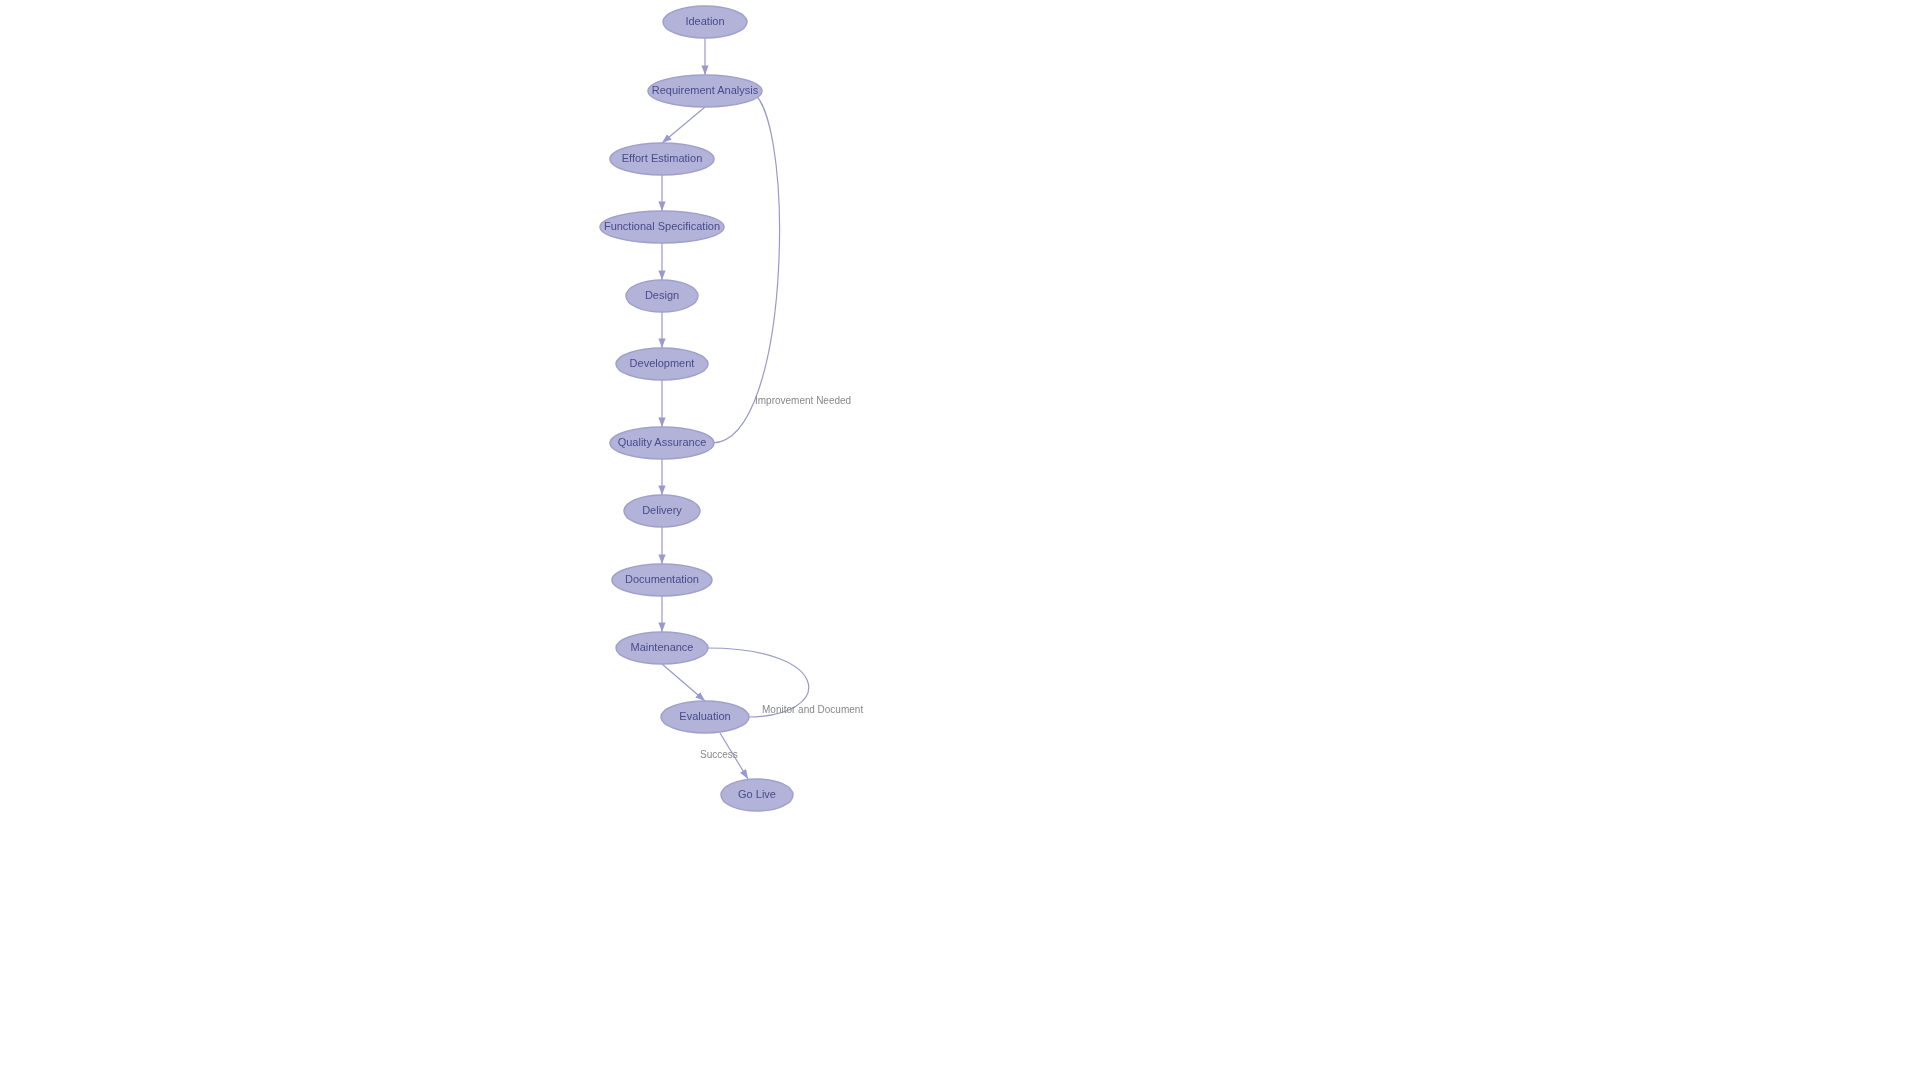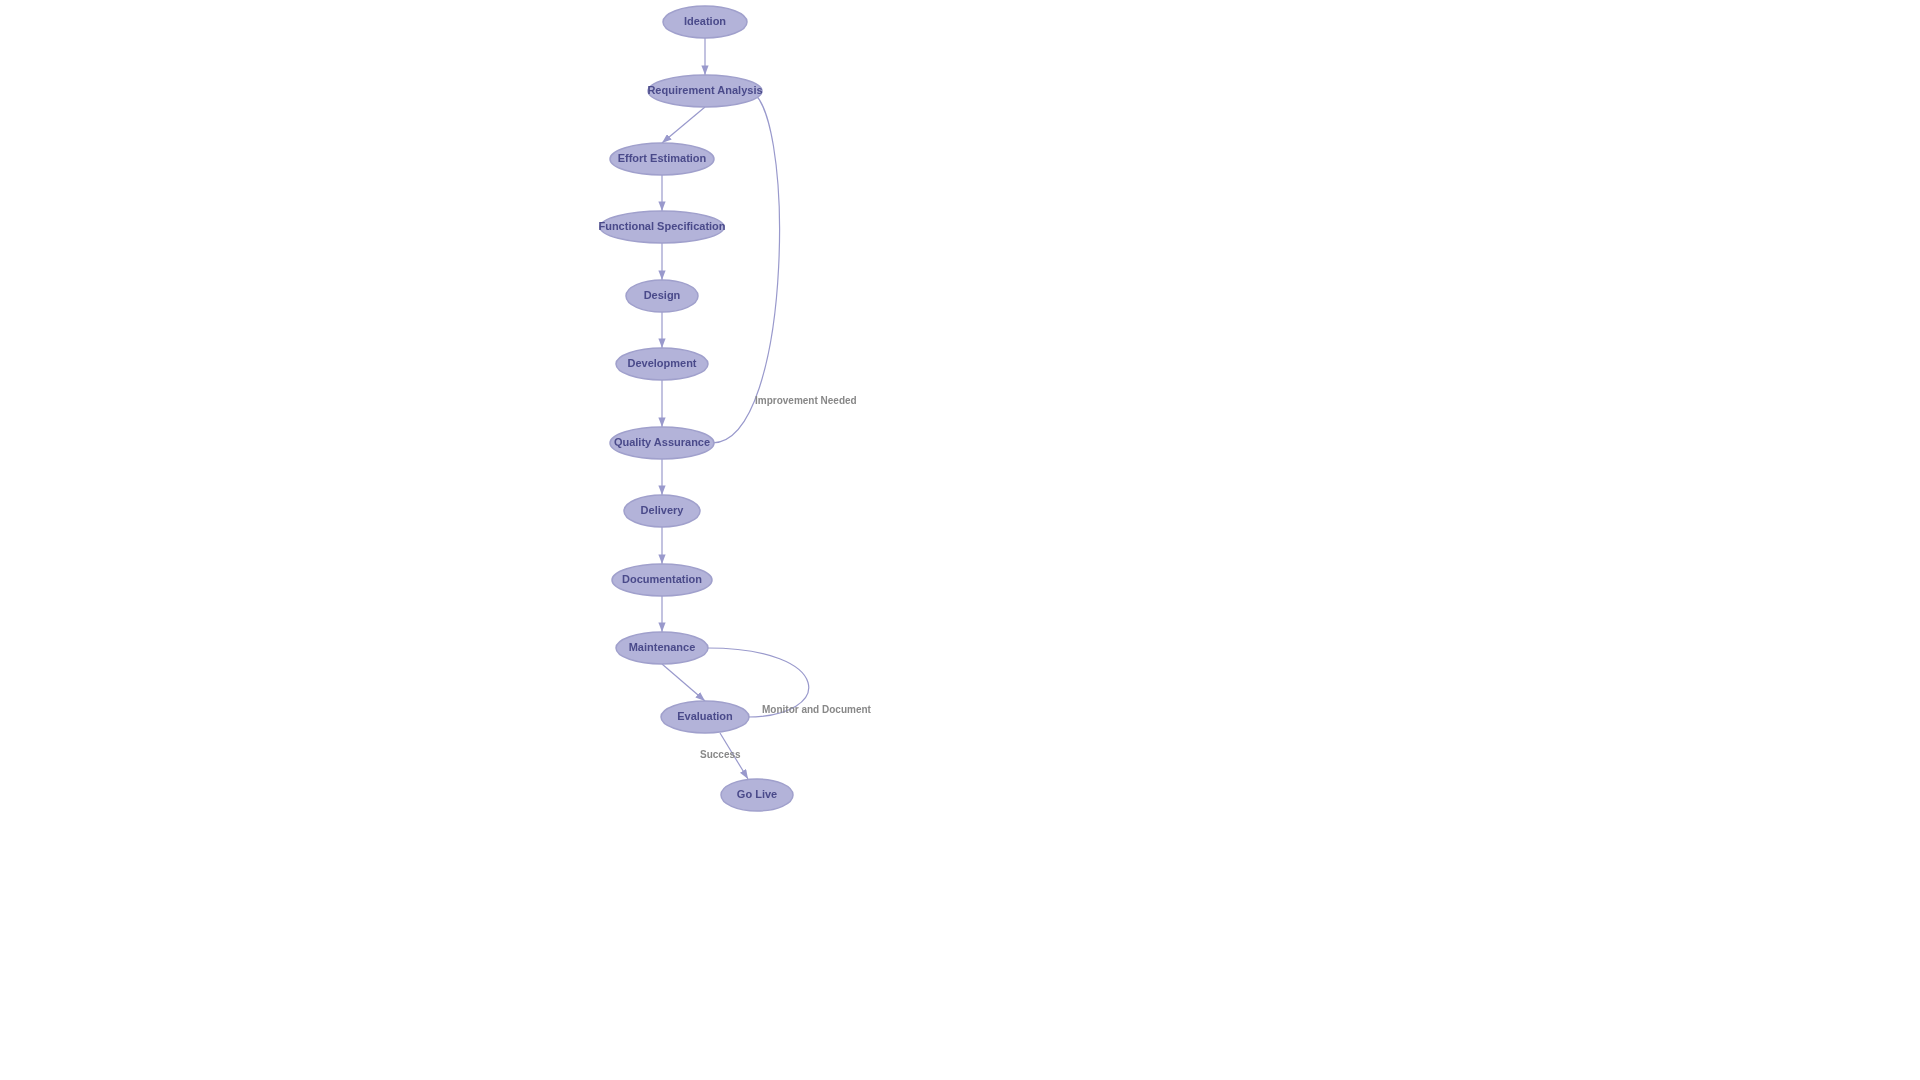--- a/index.html
+++ b/index.html
@@ -7,21 +7,20 @@
       width: 1920px;
       height: 1080px;
       background: #ffffff;
       font-family: Arial, sans-serif;
       overflow: hidden;
     }
     .diagram-container {
       position: relative;
       width: 1920px;
       height: 1080px;
-      font-weight: bold;
     }
     svg {
       position: absolute;
       top: 0;
       left: 0;
       width: 1920px;
       height: 1080px;
     }
     .node {
       fill: #b3b3d9;

